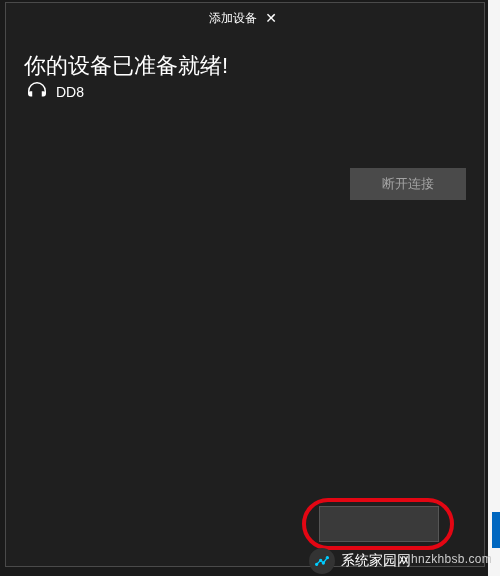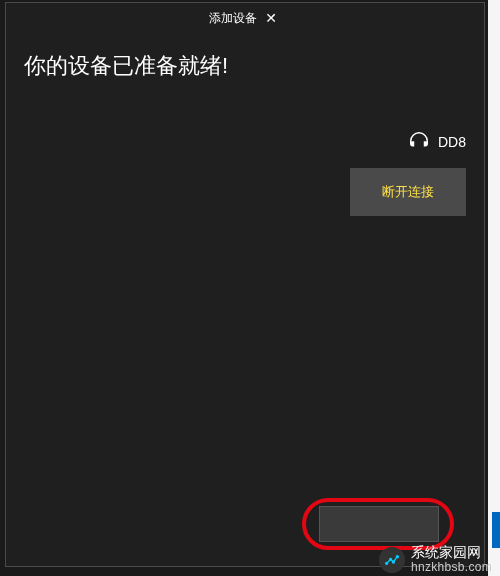--- a/index.html
+++ b/index.html
@@ -44,51 +44,49 @@
       font-size: 14px;
     }
     .content {
       padding: 14px 18px;
     }
     .heading {
       color: #fff;
       font-size: 22px;
       font-weight: 400;
       margin-top: 4px;
-      margin-bottom: 50px;
     }
     .device-row {
       display: flex;
       align-items: center;
       gap: 8px;
       color: #fff;
       font-size: 14px;
       margin-bottom: 14px;
       padding-left: 2px;
-      justify-content: flex-end;
     }
     .headphone-icon {
       width: 22px;
       height: 22px;
     }
     .headphone-icon svg {
       width: 100%;
       height: 100%;
       stroke: #fff;
       fill: none;
       stroke-width: 1.6;
     }
     .disconnect-btn {
       position: absolute;
       top: 165px;
       right: 18px;
       width: 116px;
-      height: 48px;
+      height: 32px;
       background: #4a4a4a;
-      color: #fde047;
+      color: #a3a3a3;
       border: none;
       font-size: 13px;
       cursor: pointer;
       font-family: inherit;
     }
     .highlight-annotation {
       position: absolute;
       bottom: 16px;
       right: 30px;
       width: 152px;
@@ -142,21 +140,20 @@
       display: flex;
       align-items: center;
       justify-content: center;
     }
     .watermark-logo svg {
       width: 16px;
       height: 16px;
     }
     .watermark-text {
       display: flex;
-      flex-direction: column;
       line-height: 1.1;
     }
     .watermark-sub {
       font-size: 12px;
       color: #ccc;
       letter-spacing: 0.3px;
     }
   </style>
 </head>
 <body>

